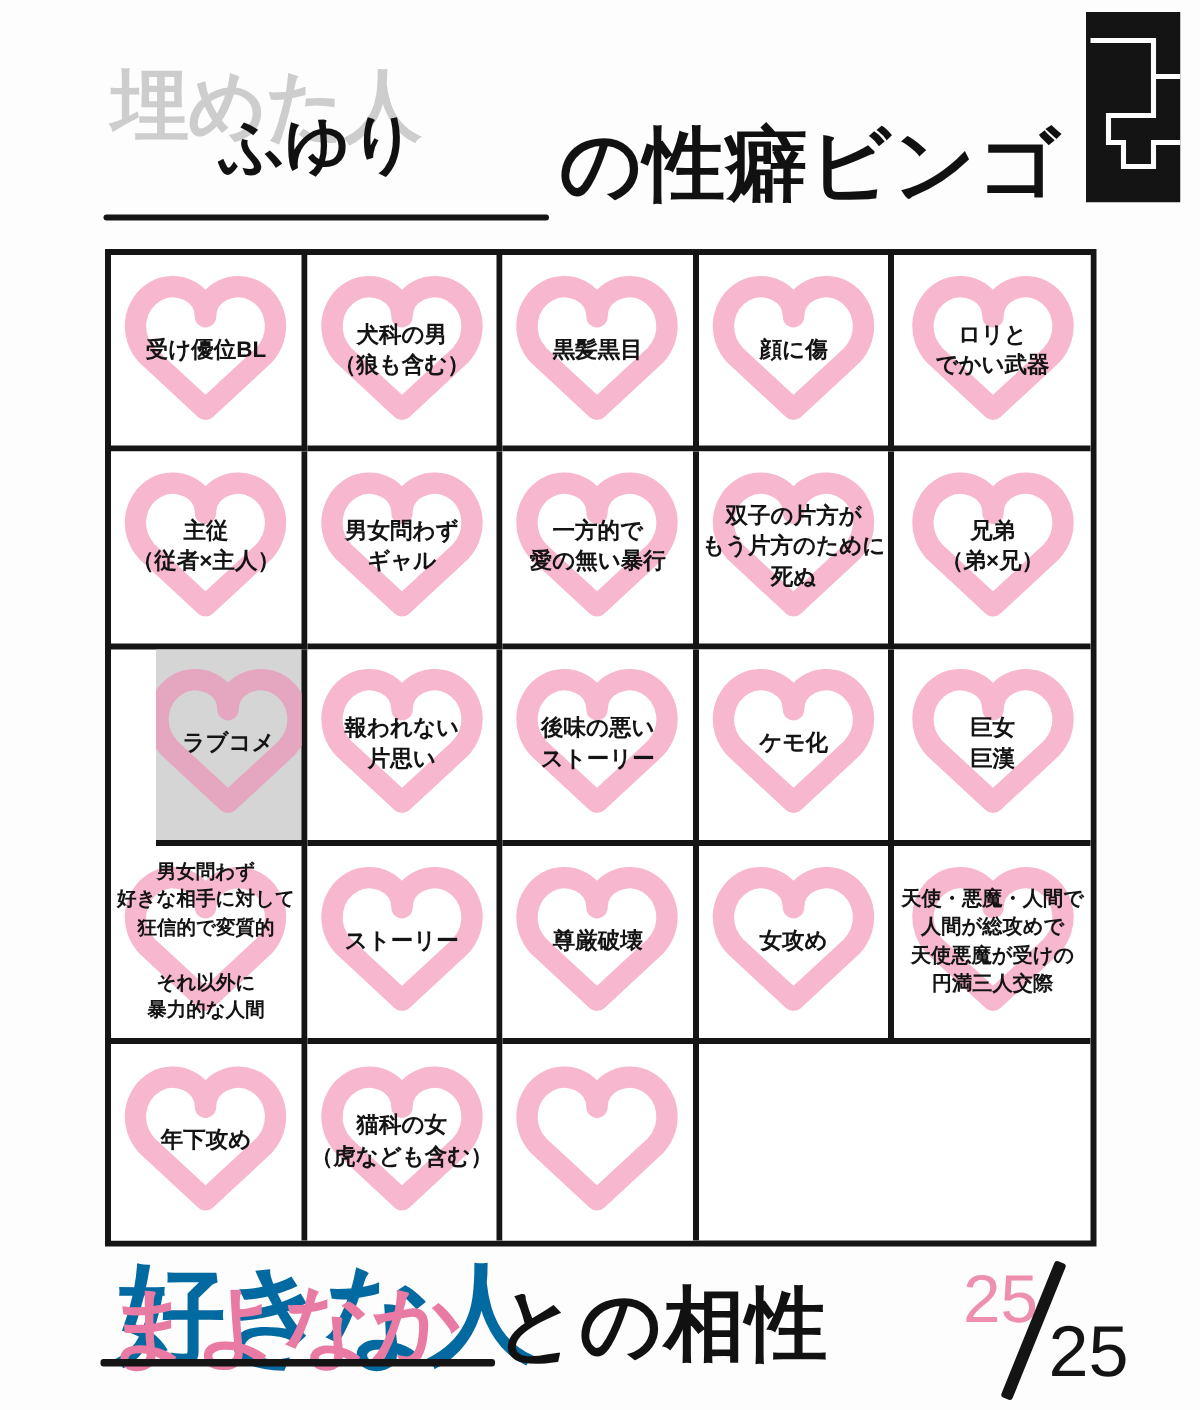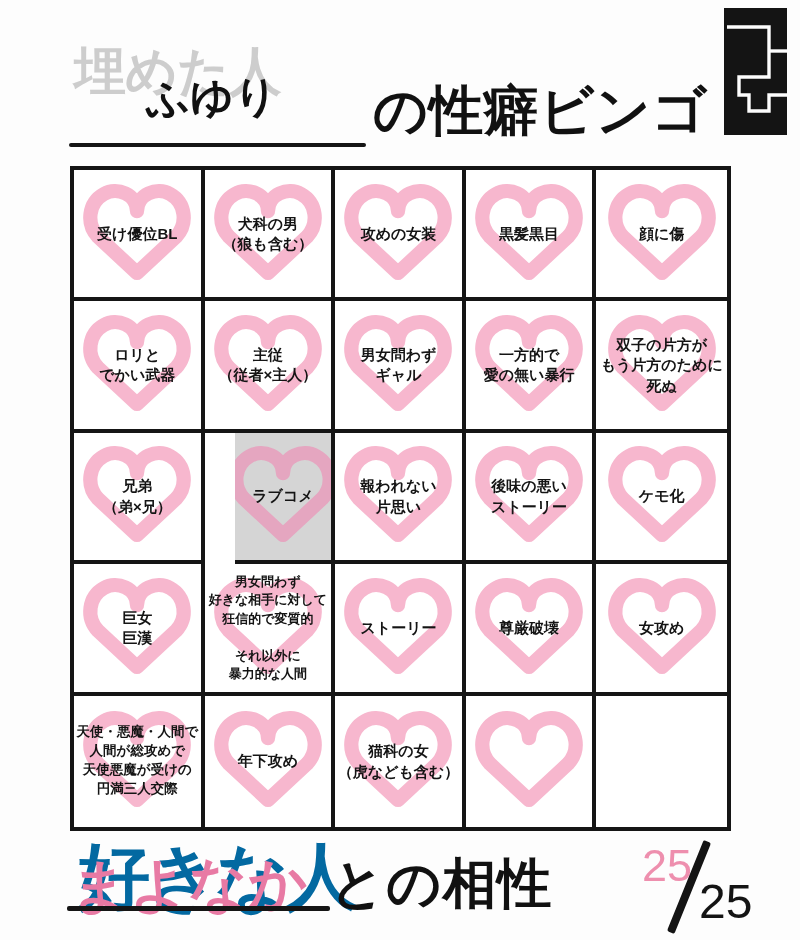--- a/index.html
+++ b/index.html
@@ -98,26 +98,20 @@
       <svg class="heart" viewBox="0 0 120 108">
         <path d="M60,30 C60,12 39,4 25,12 C9,21 6,43 19,57 L60,95 L101,57 C114,43 111,21 95,12 C81,4 60,12 60,30 Z" fill="none" stroke="#f7b7ce" stroke-width="15" stroke-linejoin="round" stroke-linecap="round"></path>
       </svg>
       <div class="cell-label">犬科の男
 （狼も含む）</div>
     </div>
     <div class="cell">
       <svg class="heart" viewBox="0 0 120 108">
         <path d="M60,30 C60,12 39,4 25,12 C9,21 6,43 19,57 L60,95 L101,57 C114,43 111,21 95,12 C81,4 60,12 60,30 Z" fill="none" stroke="#f7b7ce" stroke-width="15" stroke-linejoin="round" stroke-linecap="round"></path>
       </svg>
-      <div class="cell-label">攻めの女装</div>
-    </div>
-    <div class="cell">
-      <svg class="heart" viewBox="0 0 120 108">
-        <path d="M60,30 C60,12 39,4 25,12 C9,21 6,43 19,57 L60,95 L101,57 C114,43 111,21 95,12 C81,4 60,12 60,30 Z" fill="none" stroke="#f7b7ce" stroke-width="15" stroke-linejoin="round" stroke-linecap="round"></path>
-      </svg>
       <div class="cell-label">黒髪黒目</div>
     </div>
     <div class="cell">
       <svg class="heart" viewBox="0 0 120 108">
         <path d="M60,30 C60,12 39,4 25,12 C9,21 6,43 19,57 L60,95 L101,57 C114,43 111,21 95,12 C81,4 60,12 60,30 Z" fill="none" stroke="#f7b7ce" stroke-width="15" stroke-linejoin="round" stroke-linecap="round"></path>
       </svg>
       <div class="cell-label">顔に傷</div>
     </div>
     <div class="cell">
       <svg class="heart" viewBox="0 0 120 108">

